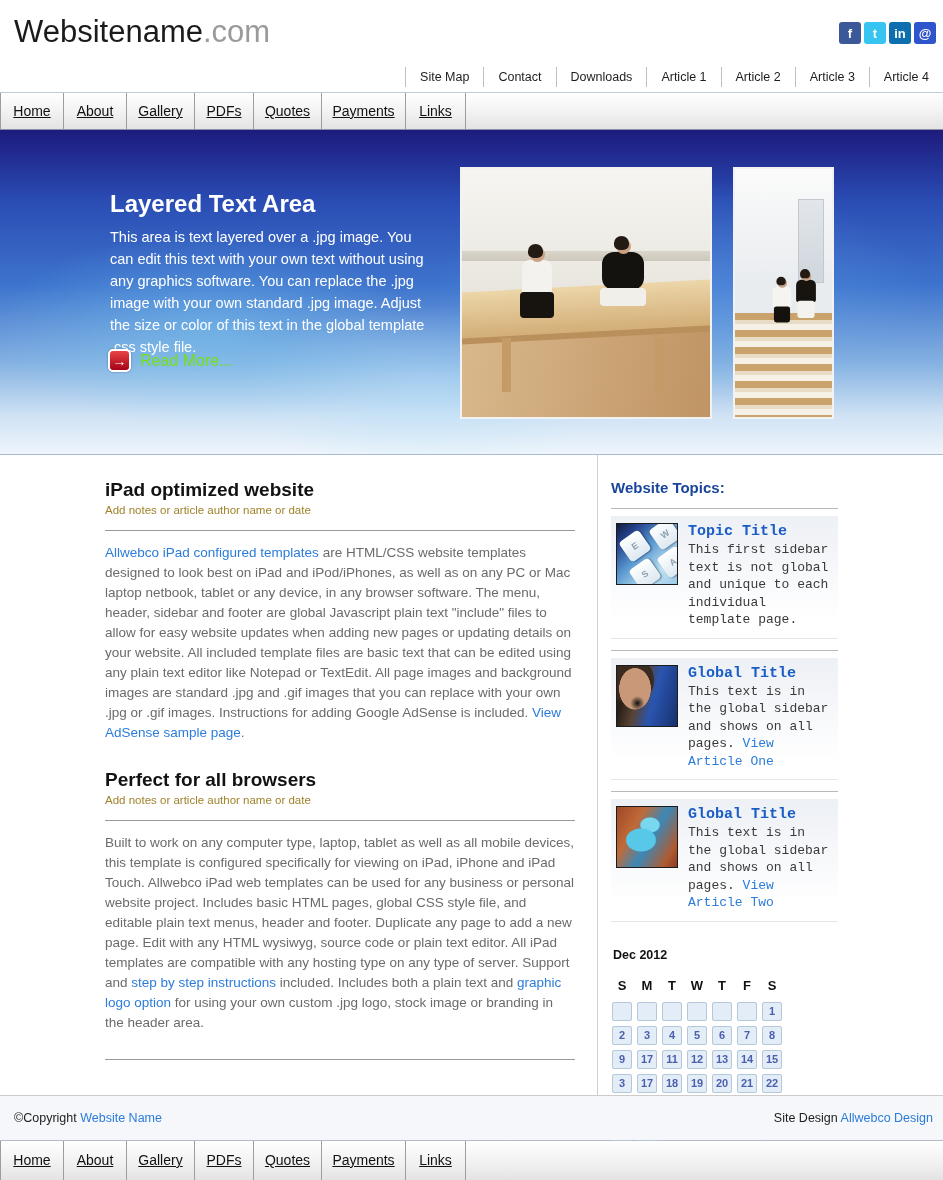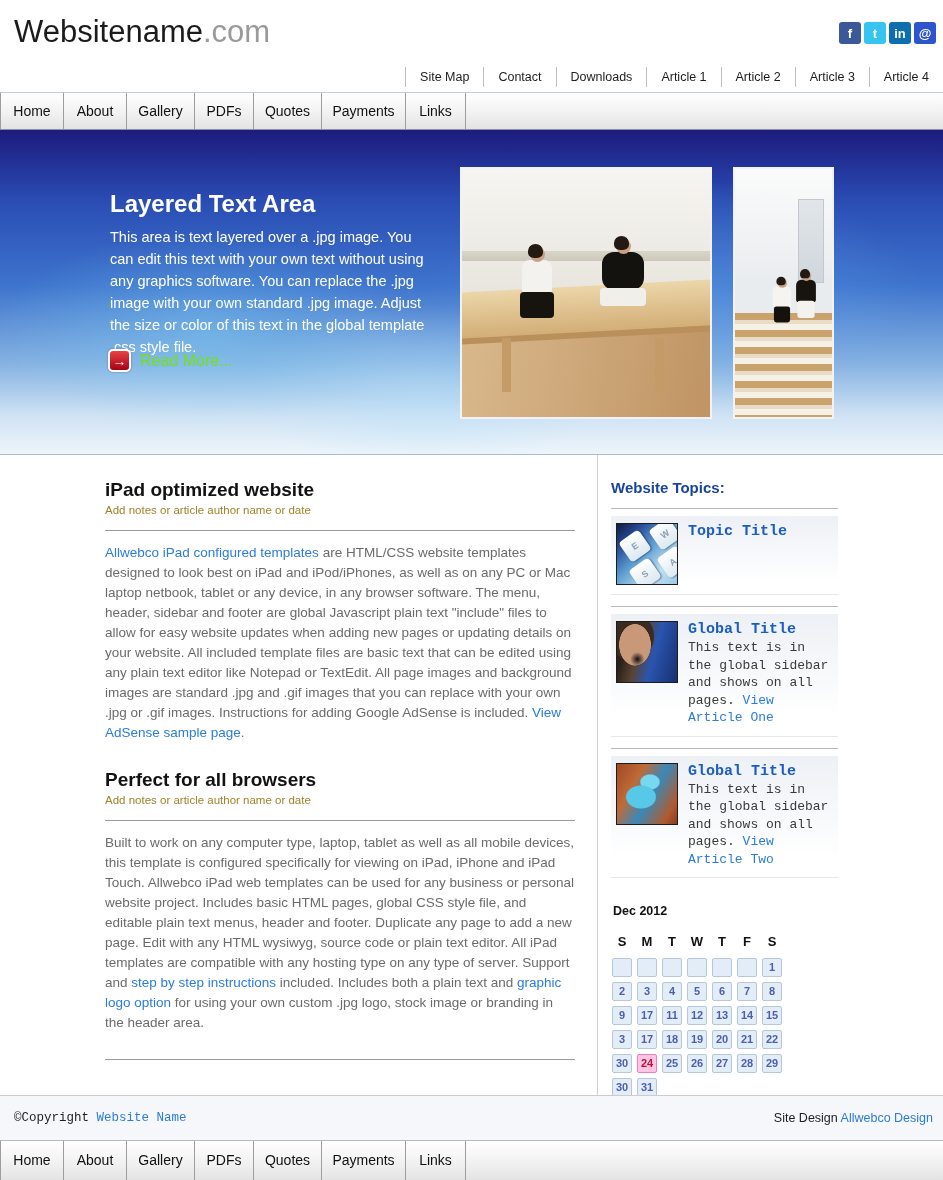--- a/index.html
+++ b/index.html
@@ -27,21 +27,21 @@
   }
 
   
   .mainnav {
     height:38px; display:flex; list-style:none;
     background:linear-gradient(#ffffff, #f0f0f0 60%, #e3e3e3);
     border-top:1px solid #c2cbd8; border-bottom:1px solid #8e8ea6;
   }
   .mainnav .tab {
     text-align:center; line-height:36px; font-size:14px; color:#111;
-    border-right:1px solid #9d9d9d; cursor:pointer;
+    border-right:1px solid #9d9d9d; cursor:pointer;text-decoration:underline;
   }
   .mainnav .tab:first-child { border-left:1px solid #9d9d9d; }
   .mainnav .tab:nth-child(1){width:64px}.mainnav .tab:nth-child(2){width:63px}
   .mainnav .tab:nth-child(3){width:68px}.mainnav .tab:nth-child(4){width:59px}
   .mainnav .tab:nth-child(5){width:68px}.mainnav .tab:nth-child(6){width:84px}
   .mainnav .tab:nth-child(7){width:60px}
   .bottomnav { border-top:1px solid #b9b9c6; border-bottom:none; height:40px; }
   .bottomnav .tab { line-height:39px; }
 
   
@@ -136,21 +136,21 @@
   .cal-head { display:flex; gap:5px; margin:0 0 9px 1px; }
   .cal-head span { width:20px; text-align:center; font-weight:bold; font-size:13px; color:#111; }
   .cal-week { display:flex; gap:5px; margin-bottom:5px; margin-left:1px; }
   .cal-cell { width:20px; height:19px; background:#e3edf7; border:1px solid #b6c7da; border-radius:2px;
     font-size:11px; font-weight:bold; color:#4c5fae; text-align:center; line-height:17px; cursor:pointer; }
   .cal-cell.empty { cursor:default; }
   .cal-cell.hl { background:#ffc6e4; border-color:#ef7fc0; color:#b5123c; }
 
   
   .footerbar { height:45px; background:#f5f7fa; border-top:1px solid #cccccc; position:relative; font-size:12.5px; }
-  .copyright { position:absolute; left:14px; top:15px; color:#1d1d1d;font-family:Liberation Mono, monospace; }
+  .copyright { position:absolute; left:14px; top:15px; color:#1d1d1d; }
   .sitedesign { position:absolute; right:10px; top:15px; color:#1d1d1d; }
 </style>
 </head>
 <body>
 
 <div class="site-header">
   <div class="logo"><span>Websitename</span><span class="tld">.com</span></div>
   <div class="social">
       <div class="sicon" style="background: rgb(59, 89, 152);">f</div>
       <div class="sicon" style="background: rgb(53, 197, 240);">t</div>
@@ -253,20 +253,21 @@
         <div class="topic-divider"></div>
         <div class="topic">
           <div class="thumb thumb-keyboard">
             <span class="key k1">E</span>
             <span class="key k2">W</span>
             <span class="key k3">S</span>
             <span class="key k4">A</span>
           </div>
           <div class="topic-body">
             <div class="topic-title">Topic Title</div>
+            <div class="topic-text"><span>This first sidebar text is not global and unique to each individual template page.</span></div>
           </div>
         </div>
         <div class="topic-divider"></div>
         <div class="topic">
           <div class="thumb thumb-portrait"></div>
           <div class="topic-body">
             <div class="topic-title">Global Title</div>
             <div class="topic-text"><span>This text is in the global sidebar and shows on all pages. </span><a href="#">View Article One</a></div>
           </div>
         </div>

